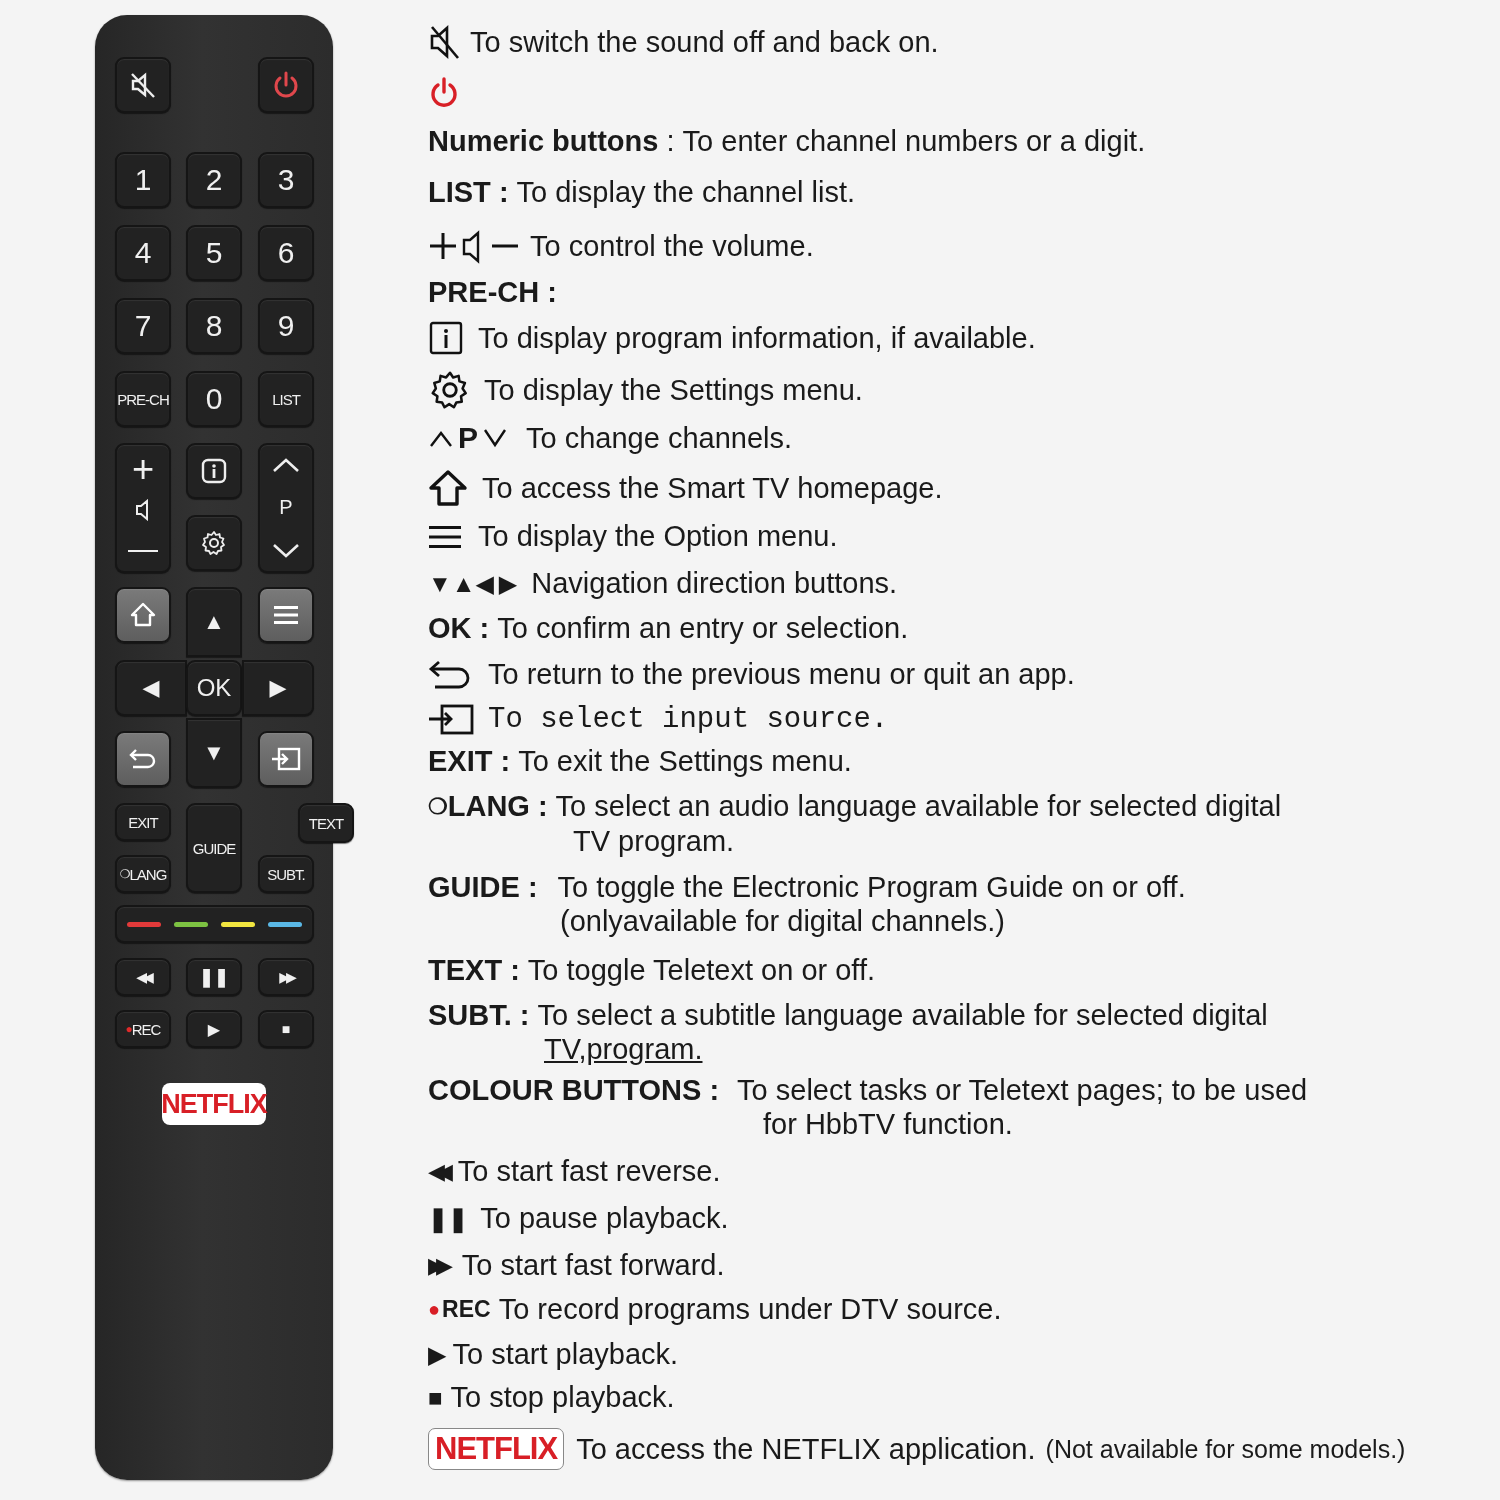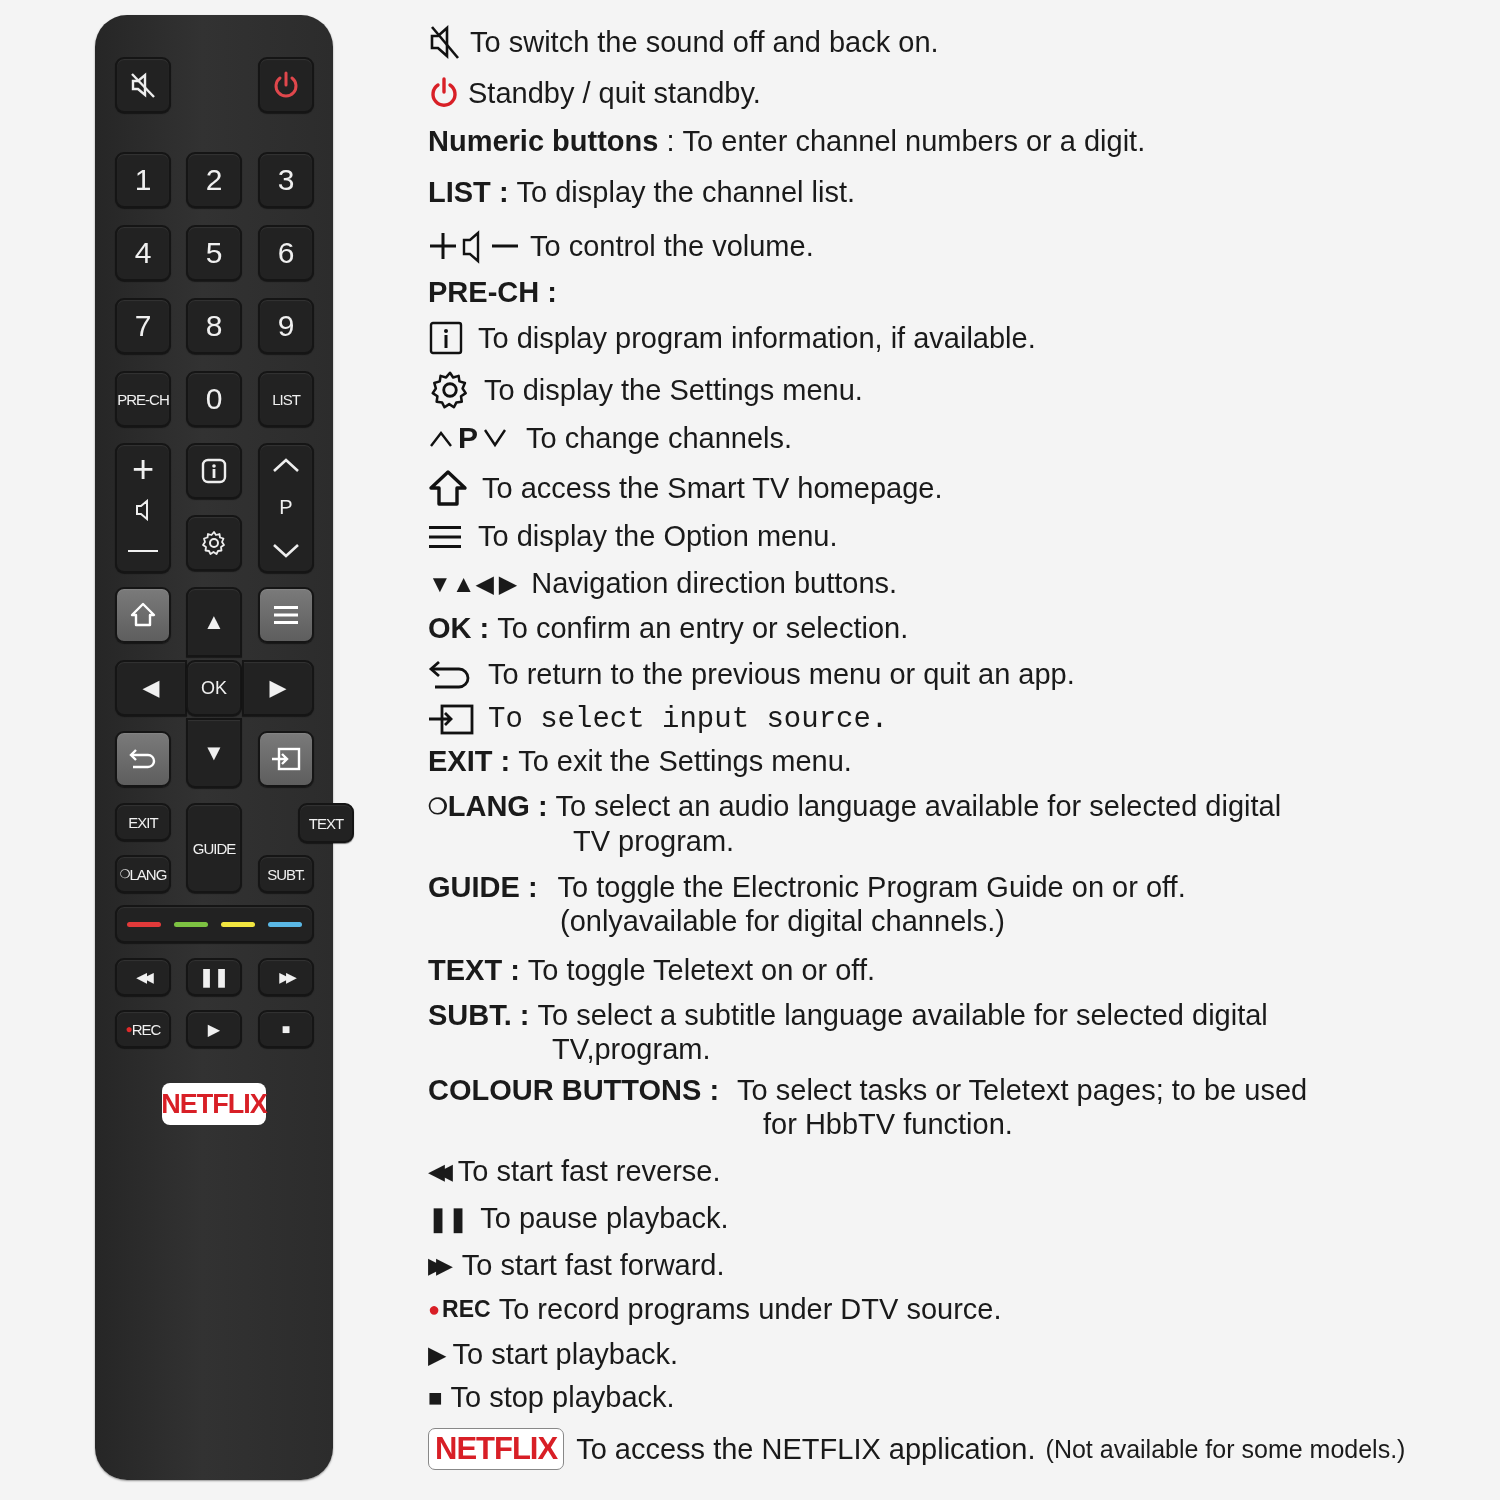--- a/index.html
+++ b/index.html
@@ -96,21 +96,21 @@
         <rect x="2" y="10.5" width="24" height="3" fill="#fff"></rect>
         <rect x="2" y="18" width="24" height="3" fill="#fff"></rect>
       </svg>
   </div>
   <div class="btn" style="left:91px;top:572px;width:56px;height:70px;border-radius:9px 9px 0 0;">
     <span style="font-size:22px;">▲</span>
   </div>
   <div class="btn" style="left:20px;top:645px;width:72px;height:56px;border-radius:9px 0 0 9px;">
     <span style="font-size:22px;">◀</span>
   </div>
-  <div class="btn" style="left:91px;top:645px;width:56px;height:56px;font-size:18px;">OK</div>
+  <div class="btn" style="left:91px;top:645px;width:56px;height:56px;font-size:24px;">OK</div>
   <div class="btn" style="left:147px;top:645px;width:72px;height:56px;border-radius:0 9px 9px 0;">
     <span style="font-size:22px;">▶</span>
   </div>
   <div class="btn" style="left:91px;top:703px;width:56px;height:70px;border-radius:0 0 9px 9px;">
     <span style="font-size:22px;">▼</span>
   </div>
   <div class="btn grey" style="left:20px;top:716px;width:56px;height:56px;">
     <svg width="30" height="26" viewBox="0 0 30 26">
         <path d="M8 4L3 9l5 5" fill="none" stroke="#fff" stroke-width="2.4"></path>
         <path d="M3 9h17a6 6 0 0 1 0 12H5" fill="none" stroke="#fff" stroke-width="2.4"></path>
@@ -174,21 +174,20 @@
     <span>To switch the sound off and back on.</span>
   </div>
 
   <div class="row" style="top:76px;">
     <span class="ico">
         <svg width="32" height="34" viewBox="0 0 32 34">
           <path d="M10 9a11 11 0 1 0 12 0" fill="none" stroke="#d81f26" stroke-width="3.4" stroke-linecap="round"></path>
           <line x1="16" y1="3" x2="16" y2="16" stroke="#d81f26" stroke-width="3.4" stroke-linecap="round"></line>
         </svg>
       </span>
-    <span>Standby / quit standby.</span>
   </div>
 
   <div class="row" style="top:125px;">
     <b style="margin-right:0;">Numeric buttons</b>
       <span style="white-space:pre;"> : </span>
       <span>To enter channel numbers or a digit.</span>
   </div>
 
   <div class="row" style="top:176px;">
     <b>LIST :</b>
@@ -314,21 +313,21 @@
 
   <div class="row" style="top:954px;">
     <b>TEXT :</b>
       <span>To toggle Teletext on or off.</span>
   </div>
 
   <div class="row" style="top:999px;">
     <b>SUBT. :</b>
       <span>To select a subtitle language available for selected digital</span>
   </div>
-  <div class="cont" style="left:124px;top:1033px;">TV,program.</div>
+  <div class="cont" style="left:116px;top:1033px;text-decoration:underline;">TV,program.</div>
 
   <div class="row" style="top:1074px;">
     <b style="margin-right:18px;">COLOUR BUTTONS :</b>
       <span>To select tasks or Teletext pages; to be used</span>
   </div>
   <div class="cont" style="left:335px;top:1108px;">for HbbTV function.</div>
 
   <div class="row" style="top:1155px;">
     <span class="ico" style="font-size:22px;letter-spacing:-9px;margin-right:14px;">◀◀</span>
     <span>To start fast reverse.</span>

